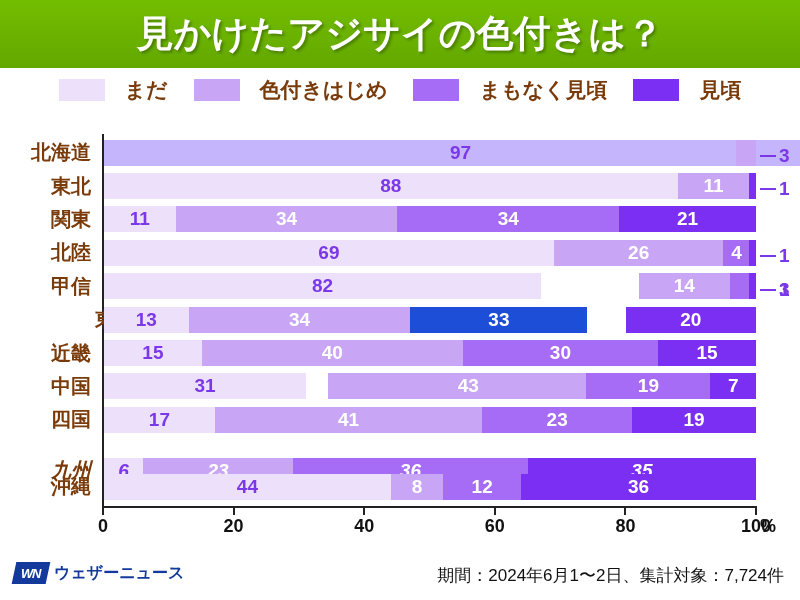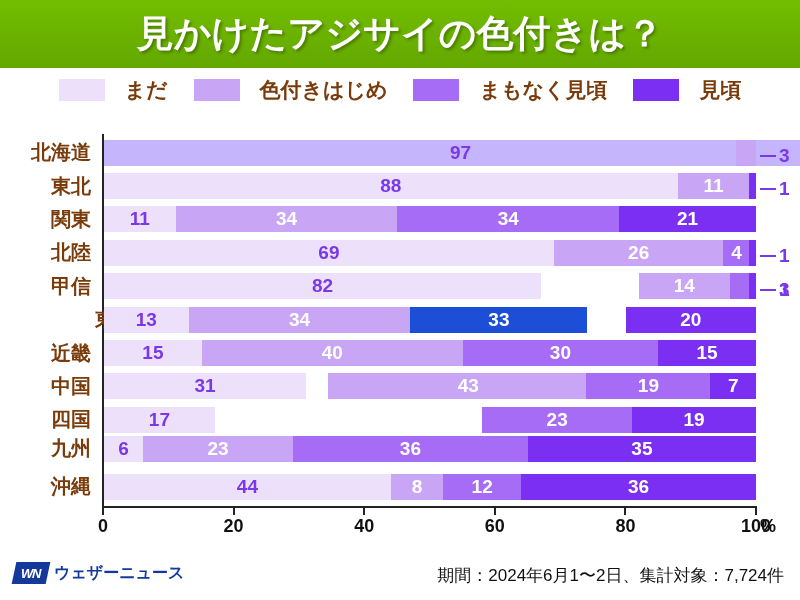--- a/index.html
+++ b/index.html
@@ -286,29 +286,32 @@
             <span class="seg-val" style="color: rgb(255, 255, 255);">7</span>
           </div>
         </div>
       </div>
       <div class="row" style="top: 291.2px;">
         <div class="row-label">四国</div>
         <div class="bar-track">
           <div class="seg" style="left: 0px; width: 110.84px; background: rgb(236, 224, 250);">
             <span class="seg-val" style="color: rgb(123, 56, 232);">17</span>
           </div>
+          <div class="seg" style="left: 110.84px; width: 267.32px; background: rgb(201, 166, 245);">
+            <span class="seg-val" style="color: rgb(255, 255, 255);">41</span>
+          </div>
           <div class="seg" style="left: 378.16px; width: 149.96px; background: rgb(166, 108, 245);">
             <span class="seg-val" style="color: rgb(255, 255, 255);">23</span>
           </div>
           <div class="seg" style="left: 528.12px; width: 123.88px; background: rgb(123, 47, 242);">
             <span class="seg-val" style="color: rgb(255, 255, 255);">19</span>
           </div>
         </div>
       </div>
-      <div class="row" style="top: 320px;">
+      <div class="row" style="top: 342px; font-style: italic;">
         <div class="row-label">九州</div>
         <div class="bar-track">
           <div class="seg" style="left: 0px; width: 39.12px; background: rgb(236, 224, 250);">
             <span class="seg-val" style="color: rgb(123, 56, 232);">6</span>
           </div>
           <div class="seg" style="left: 39.12px; width: 149.96px; background: rgb(201, 166, 245);">
             <span class="seg-val" style="color: rgb(255, 255, 255);">23</span>
           </div>
           <div class="seg" style="left: 189.08px; width: 234.72px; background: rgb(166, 108, 245);">
             <span class="seg-val" style="color: rgb(255, 255, 255);">36</span>

